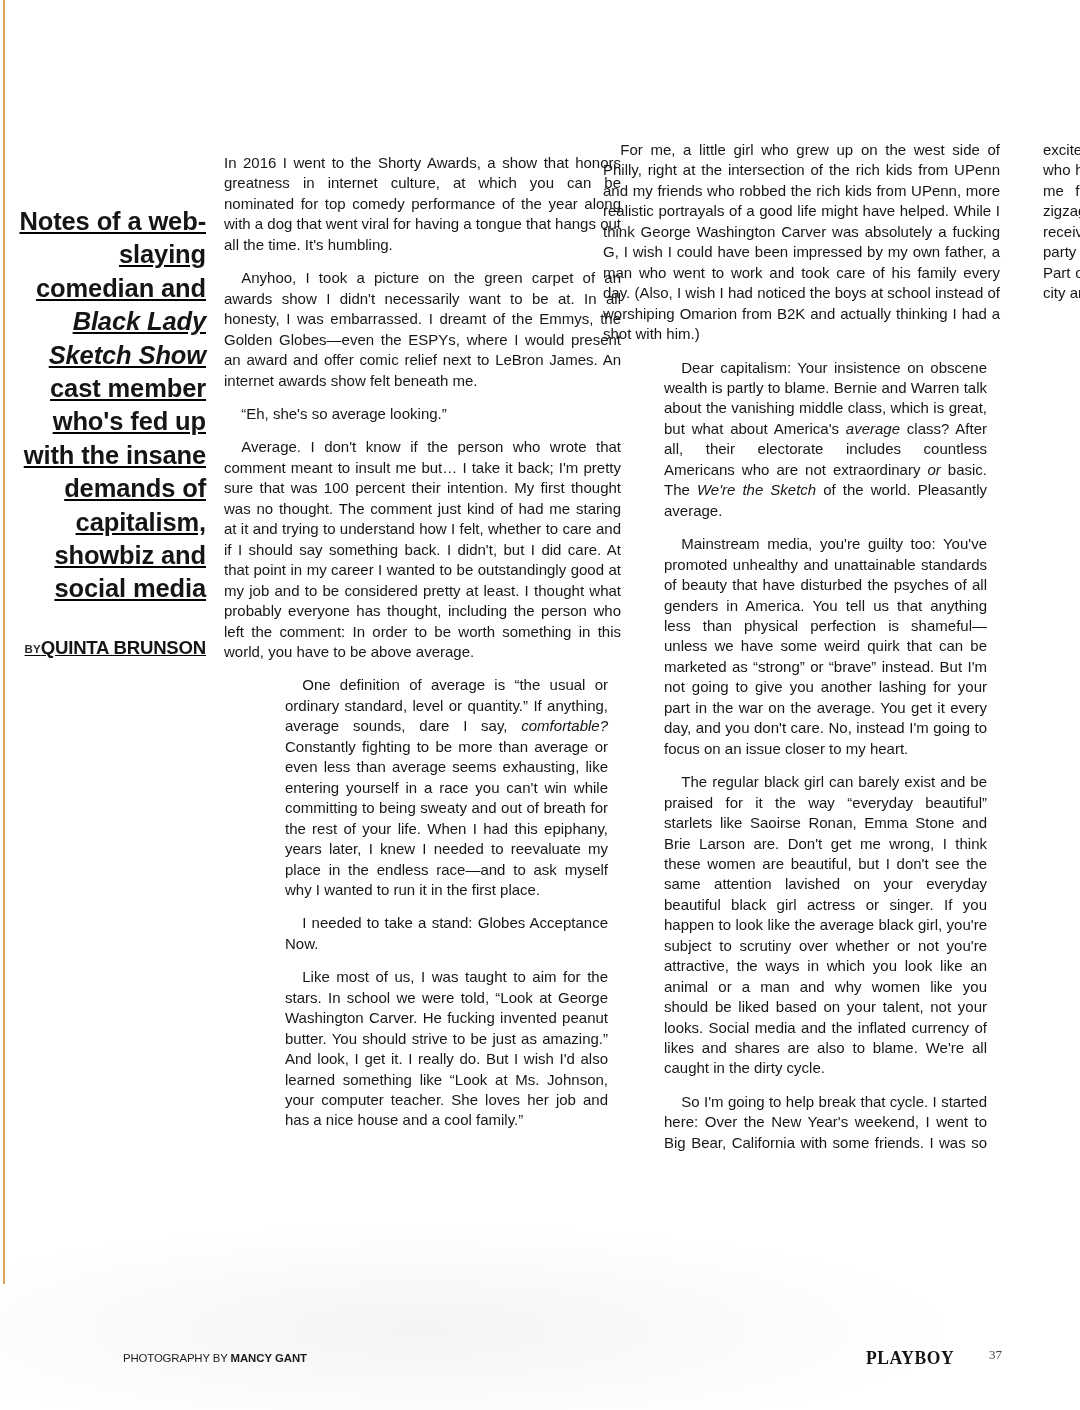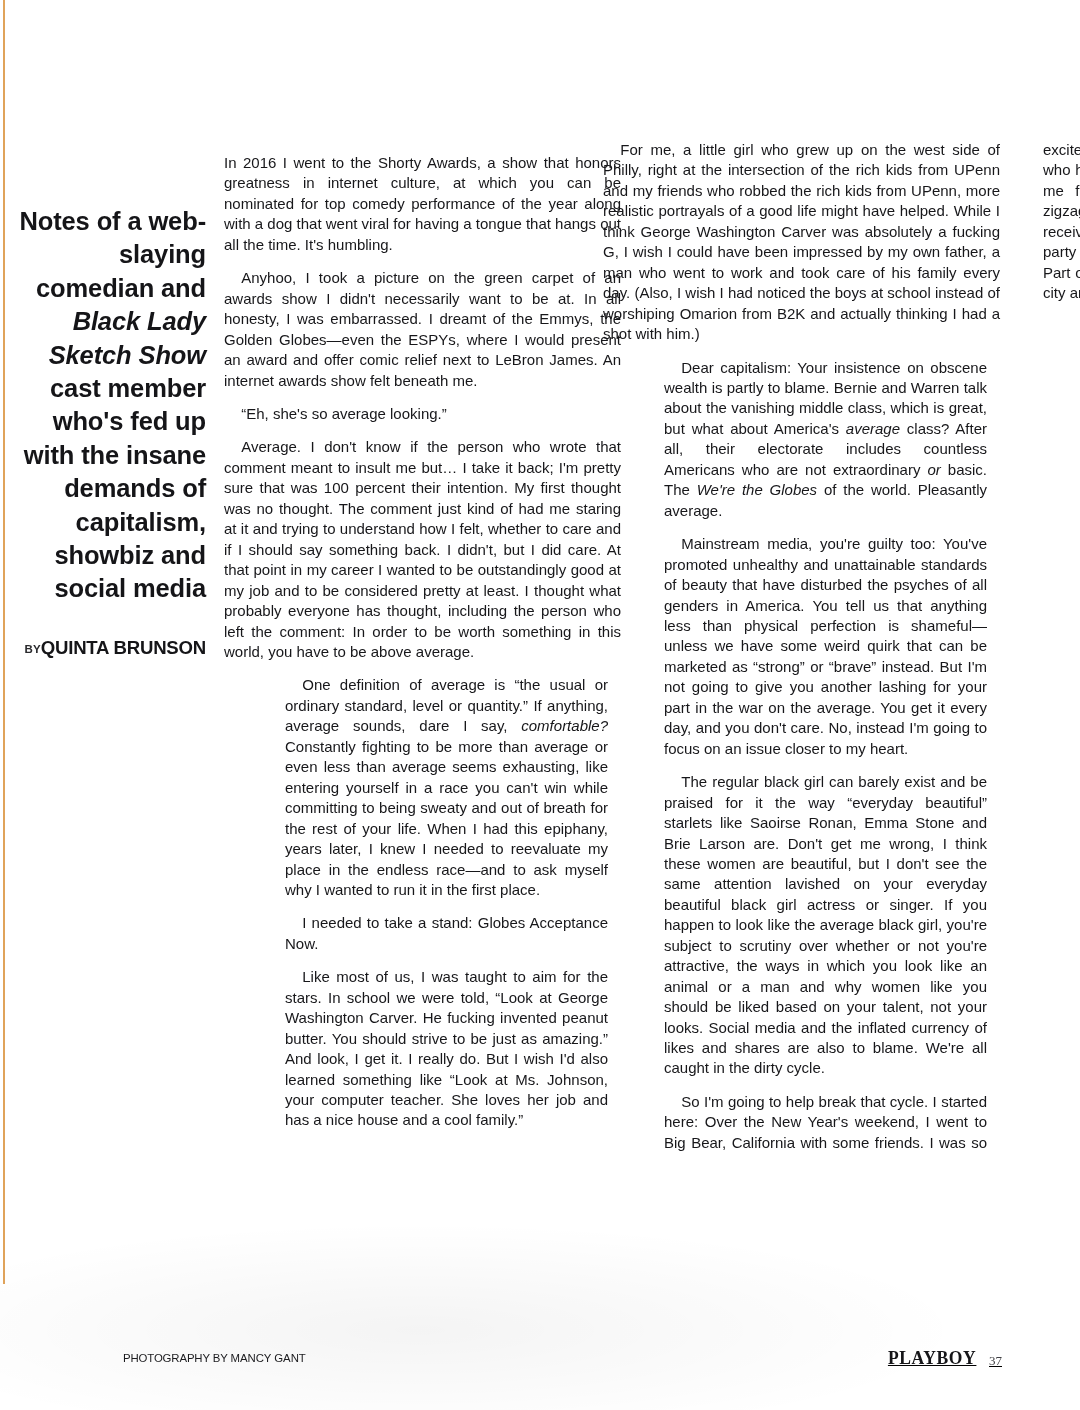--- a/index.html
+++ b/index.html
@@ -70,20 +70,21 @@
     font-style: italic;
   }
 
   
   .deck-float {
     position: absolute;
     left: 0;
     top: 205px;
     width: 206px;
     height: 330px;
+    text-decoration: underline;
   }
 
   .deck {
     font-family: "Liberation Sans", sans-serif;
     font-size: 25.5px;
     line-height: 33.4px;
     font-weight: 700;
     letter-spacing: -0.005em;
     text-align: right;
     color: #151518;
@@ -127,33 +128,32 @@
     letter-spacing: -0.012em;
     color: #1b1b1e;
     white-space: nowrap;
   }
 
   .credit .label {
     font-weight: 400;
   }
 
   .credit .name {
-    font-weight: 400;
+    font-weight: 700;
     letter-spacing: -0.004em;
   }
 
   .folio {
     position: absolute;
     right: 78px;
     top: 1347px;
     display: flex;
-    align-items: flex-end;
-    gap: 8px;
+    align-items: flex-start;
+    gap: 30px;
     white-space: nowrap;
-    text-decoration: underline;
   }
 
   .folio .logo {
     font-family: "Liberation Serif", serif;
     font-size: 19.5px;
     font-weight: 700;
     letter-spacing: 0.035em;
     color: #151518;
     transform: scaleX(0.9);
     transform-origin: left baseline;
@@ -183,21 +183,21 @@
 
   <div class="article">
       <p class="first" style="margin-left: -48px; width: 397px;">In 2016 I went to the Shorty Awards, a show that honors greatness in internet culture, at which you can be nominated for top comedy performance of the year along with a dog that went viral for having a tongue that hangs out all the time. It's humbling.</p>
       <p style="margin-left: -48px; width: 397px;">Anyhoo, I took a picture on the green carpet of an awards show I didn't necessarily want to be at. In all honesty, I was embarrassed. I dreamt of the Emmys, the Golden Globes—even the ESPYs, where I would present an award and offer comic relief next to LeBron James. An internet awards show felt beneath me.</p>
       <p style="margin-left: -48px; width: 397px;">“Eh, she's so average looking.”</p>
       <p style="margin-left: -48px; width: 397px;">Average. I don't know if the person who wrote that comment meant to insult me but… I take it back; I'm pretty sure that was 100 percent their intention. My first thought was no thought. The comment just kind of had me staring at it and trying to understand how I felt, whether to care and if I should say something back. I didn't, but I did care. At that point in my career I wanted to be outstandingly good at my job and to be considered pretty at least. I thought what probably everyone has thought, including the person who left the comment: In order to be worth something in this world, you have to be above average.</p>
       <p>One definition of average is “the usual or ordinary standard, level or quantity.” If anything, average sounds, dare I say, <i>comfortable?</i> Constantly fighting to be more than average or even less than average seems exhausting, like entering yourself in a race you can't win while committing to being sweaty and out of breath for the rest of your life. When I had this epiphany, years later, I knew I needed to reevaluate my place in the endless race—and to ask myself why I wanted to run it in the first place.</p>
       <p>I needed to take a stand: Globes Acceptance Now.</p>
       <p>Like most of us, I was taught to aim for the stars. In school we were told, “Look at George Washington Carver. He fucking invented peanut butter. You should strive to be just as amazing.” And look, I get it. I really do. But I wish I'd also learned something like “Look at Ms. Johnson, your computer teacher. She loves her job and has a nice house and a cool family.”</p>
       <p style="margin-left: -48px; width: 397px;">For me, a little girl who grew up on the west side of Philly, right at the intersection of the rich kids from UPenn and my friends who robbed the rich kids from UPenn, more realistic portrayals of a good life might have helped. While I think George Washington Carver was absolutely a fucking G, I wish I could have been impressed by my own father, a man who went to work and took care of his family every day. (Also, I wish I had noticed the boys at school instead of worshiping Omarion from B2K and actually thinking I had a shot with him.)</p>
-      <p>Dear capitalism: Your insistence on obscene wealth is partly to blame. Bernie and Warren talk about the vanishing middle class, which is great, but what about America's <i>average</i> class? After all, their electorate includes countless Americans who are not extraordinary <i>or</i> basic. The <i>We're the Globes</i> of the world. Pleasantly average.</p>
+      <p>Dear capitalism: Your insistence on obscene wealth is partly to blame. Bernie and Warren talk about the vanishing middle class, which is great, but what about America's <i>average</i> class? After all, their electorate includes countless Americans who are not extraordinary <i>or</i> basic. The <i>We're the Sketch</i> of the world. Pleasantly average.</p>
       <p>Mainstream media, you're guilty too: You've promoted unhealthy and unattainable standards of beauty that have disturbed the psyches of all genders in America. You tell us that anything less than physical perfection is shameful—unless we have some weird quirk that can be marketed as “strong” or “brave” instead. But I'm not going to give you another lashing for your part in the war on the average. You get it every day, and you don't care. No, instead I'm going to focus on an issue closer to my heart.</p>
       <p>The regular black girl can barely exist and be praised for it the way “everyday beautiful” starlets like Saoirse Ronan, Emma Stone and Brie Larson are. Don't get me wrong, I think these women are beautiful, but I don't see the same attention lavished on your everyday beautiful black girl actress or singer. If you happen to look like the average black girl, you're subject to scrutiny over whether or not you're attractive, the ways in which you look like an animal or a man and why women like you should be liked based on your talent, not your looks. Social media and the inflated currency of likes and shares are also to blame. We're all caught in the dirty cycle.</p>
       <p>So I'm going to help break that cycle. I started here: Over the New Year's weekend, I went to Big Bear, California with some friends. I was so excited about heading to a cabin with people who have known me for years and always loved me for who I am. But on the way there, zigzagging through majestic mountains, I received a text. I was invited to a New Year's party thrown by a celebrity back in Los Angeles. Part of me wanted to somehow race back to the city and show</p>
     </div>
 
   <div class="credit">
     <span class="label">PHOTOGRAPHY BY</span>
     <span class="name">MANCY GANT</span>
   </div>
 

